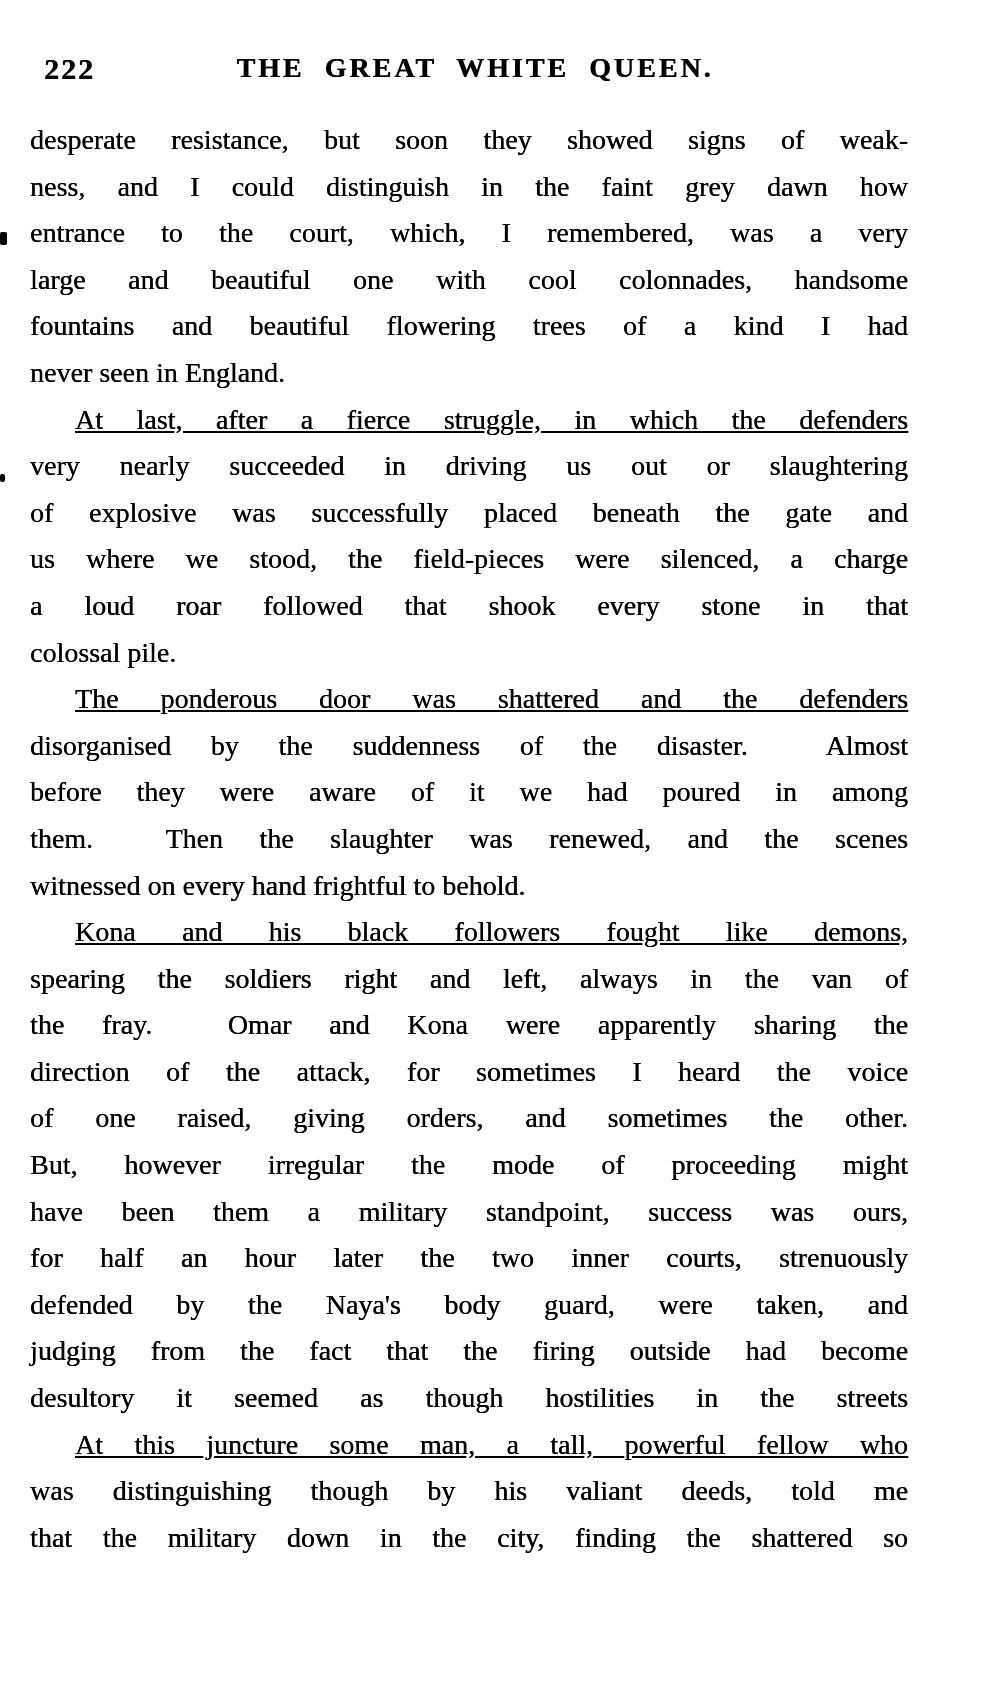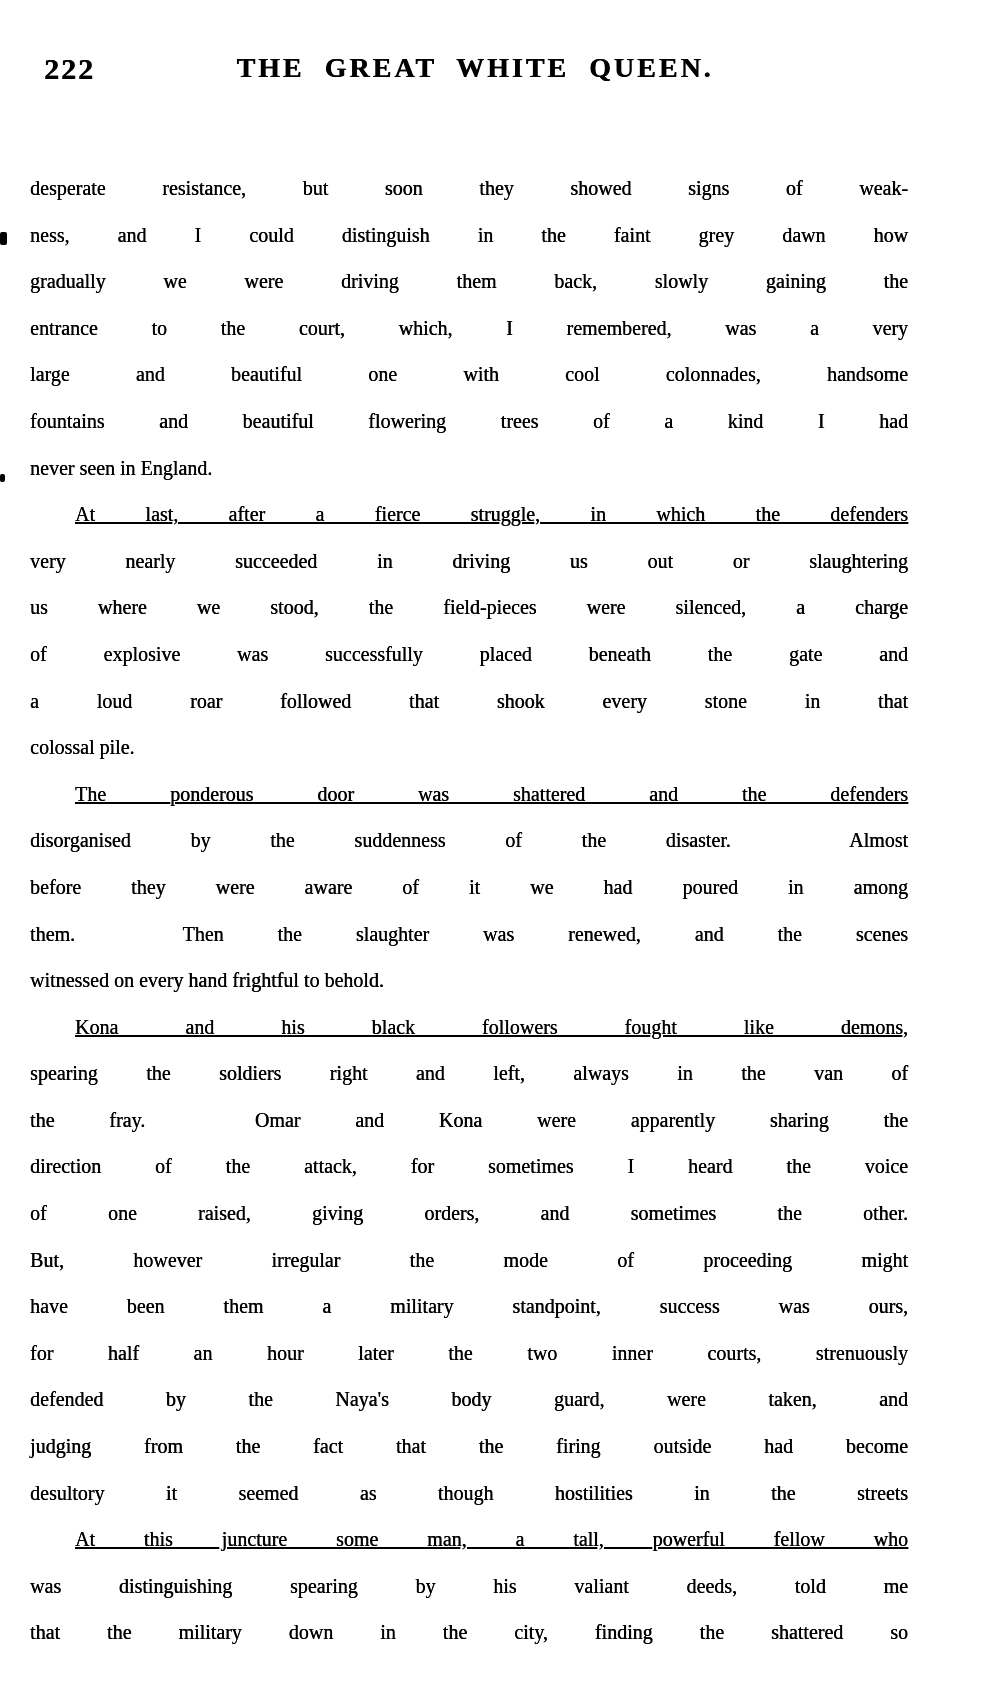--- a/index.html
+++ b/index.html
@@ -44,24 +44,23 @@
     word-spacing: 10px;
     white-space: nowrap;
     text-shadow: 0.5px 0 0 #000;
     margin-left: 16px;
   }
   .body-text {
     position: absolute;
     left: 30px;
     top: 117px;
     width: 878px;
-    font-size: 20px;
+    font-size: 28px;
     line-height: 46.6px;
     text-shadow: 0.35px 0 0 #000;
-    margin-top: 48px;
   }
   .line {
     text-align: justify;
     text-align-last: justify;
     -moz-text-align-last: justify;
   }
   .line.flush {
     text-align-last: left;
     -moz-text-align-last: left;
   }
@@ -85,47 +84,46 @@
 
 <div class="page">
   <div class="header">
     <span class="page-number">222</span>
     <span class="running-title">THE GREAT WHITE QUEEN.</span>
   </div>
 
   <div class="body-text">
       <div class="line">desperate resistance, but soon they showed signs of weak-</div>
       <div class="line">ness, and I could distinguish in the faint grey dawn how</div>
-      <div class="line">gradually we were driving them back, slowly gaining the</div>
       <div class="line">entrance to the court, which, I remembered, was a very</div>
       <div class="line">large and beautiful one with cool colonnades, handsome</div>
       <div class="line">fountains and beautiful flowering trees of a kind I had</div>
       <div class="line flush">never seen in England.</div>
       <div class="line indent">At last, after a fierce struggle, in which the defenders</div>
       <div class="line">very nearly succeeded in driving us out or slaughtering</div>
+      <div class="line">of explosive was successfully placed beneath the gate and</div>
       <div class="line">us where we stood, the field-pieces were silenced, a charge</div>
-      <div class="line">of explosive was successfully placed beneath the gate and</div>
       <div class="line">a loud roar followed that shook every stone in that</div>
       <div class="line flush">colossal pile.</div>
       <div class="line indent">The ponderous door was shattered and the defenders</div>
       <div class="line">disorganised by the suddenness of the disaster.&nbsp; Almost</div>
       <div class="line">before they were aware of it we had poured in among</div>
       <div class="line">them.&nbsp; Then the slaughter was renewed, and the scenes</div>
       <div class="line flush">witnessed on every hand frightful to behold.</div>
       <div class="line indent">Kona and his black followers fought like demons,</div>
       <div class="line">spearing the soldiers right and left, always in the van of</div>
       <div class="line">the fray.&nbsp; Omar and Kona were apparently sharing the</div>
       <div class="line">direction of the attack, for sometimes I heard the voice</div>
       <div class="line">of one raised, giving orders, and sometimes the other.</div>
       <div class="line">But, however irregular the mode of proceeding might</div>
       <div class="line">have been them a military standpoint, success was ours,</div>
       <div class="line">for half an hour later the two inner courts, strenuously</div>
       <div class="line">defended by the Naya's body guard, were taken, and</div>
       <div class="line">judging from the fact that the firing outside had become</div>
       <div class="line">desultory it seemed as though hostilities in the streets</div>
       <div class="line indent">At this juncture some man, a tall, powerful fellow who</div>
-      <div class="line">was distinguishing spearing by his valiant deeds, told me</div>
+      <div class="line">was distinguishing though by his valiant deeds, told me</div>
       <div class="line">that the military down in the city, finding the shattered so</div>
     </div>
 
   <div class="speck speck-1"></div>
   <div class="speck speck-2"></div>
 </div>
 
 </body></html>

